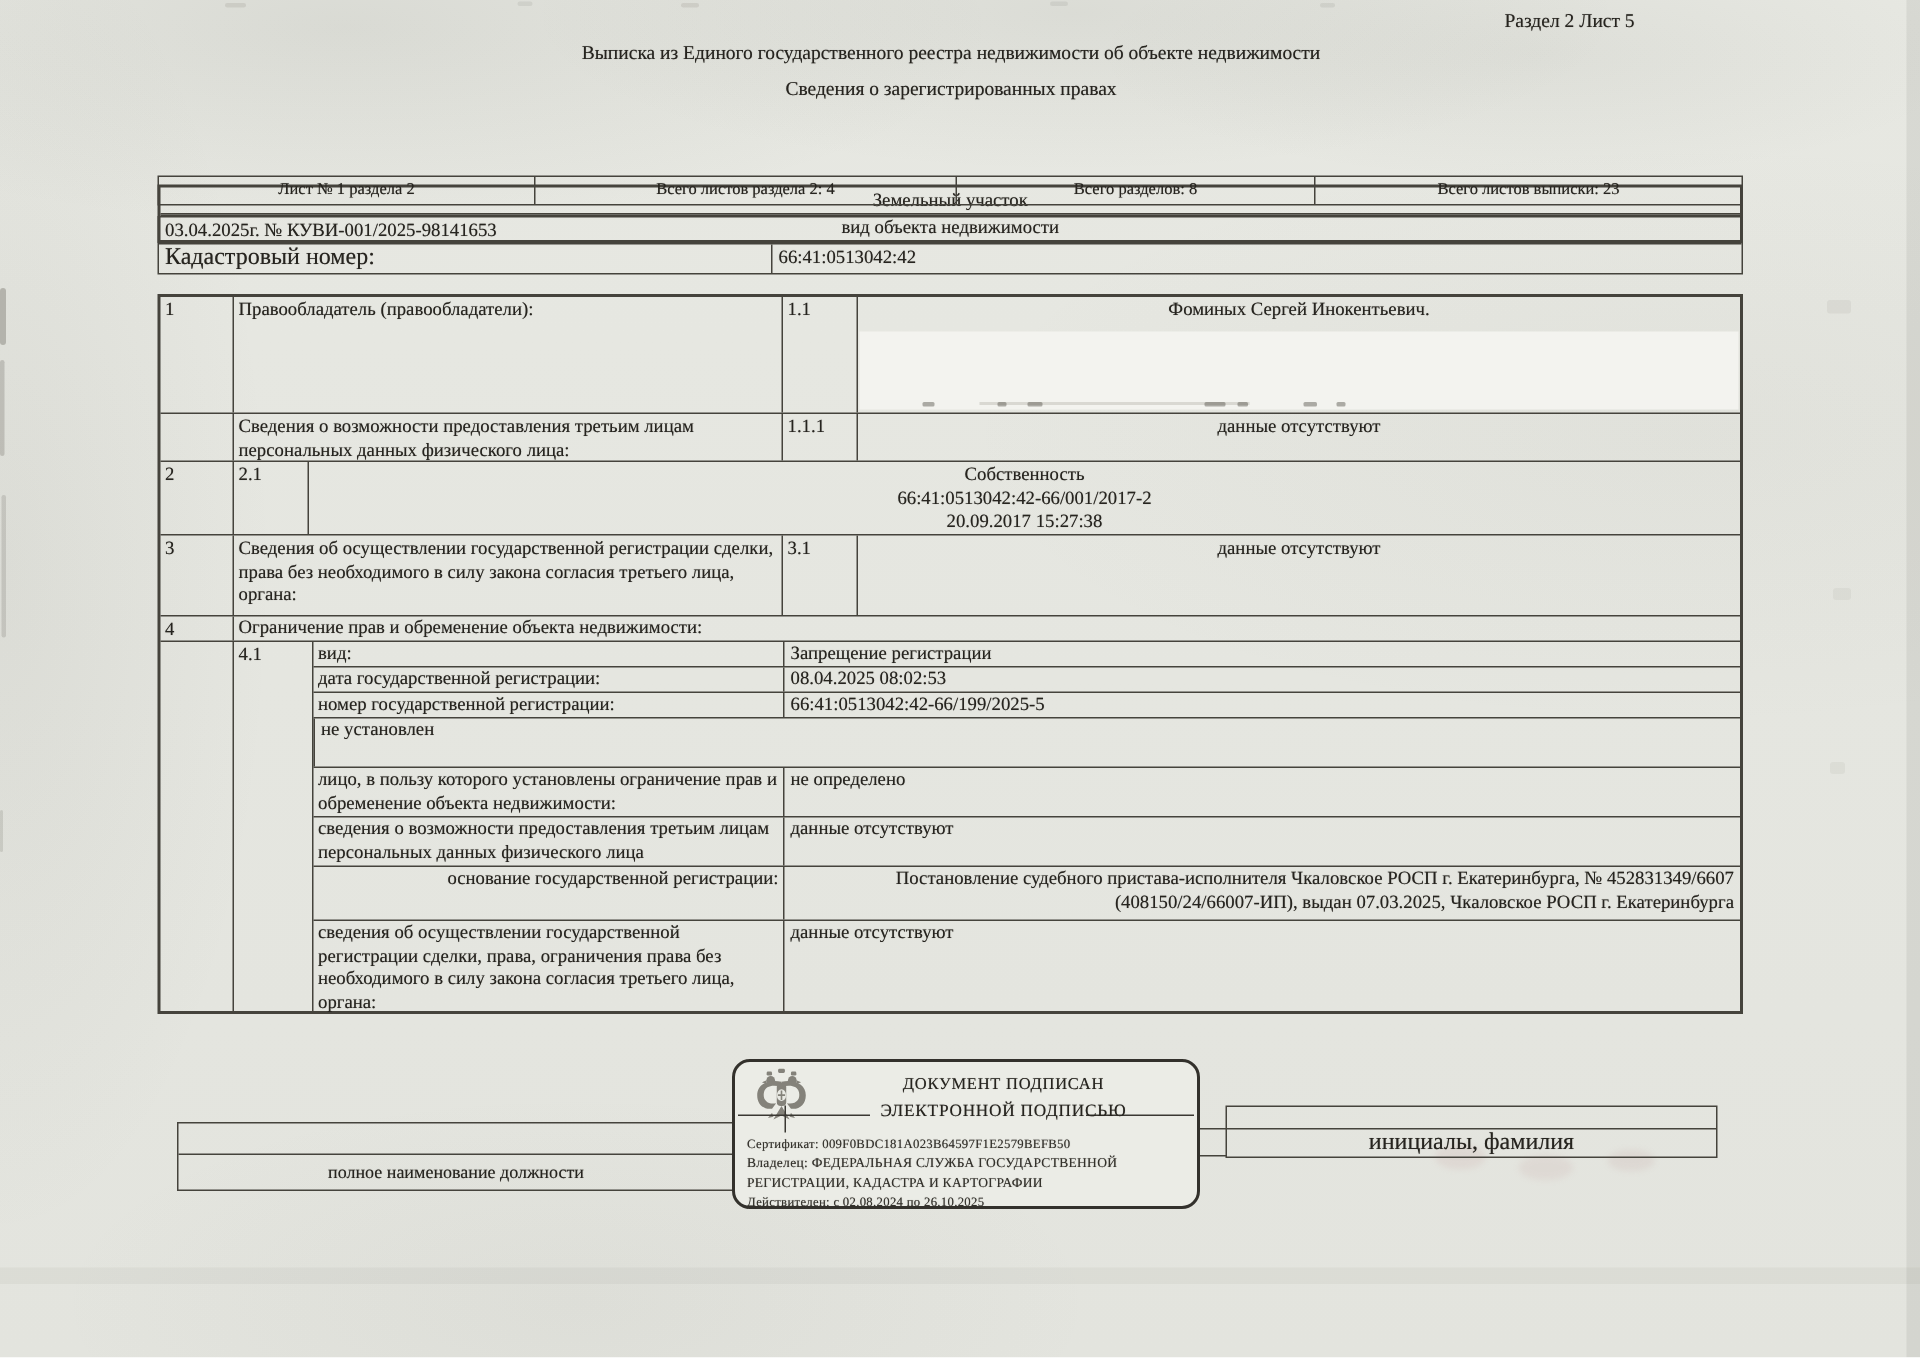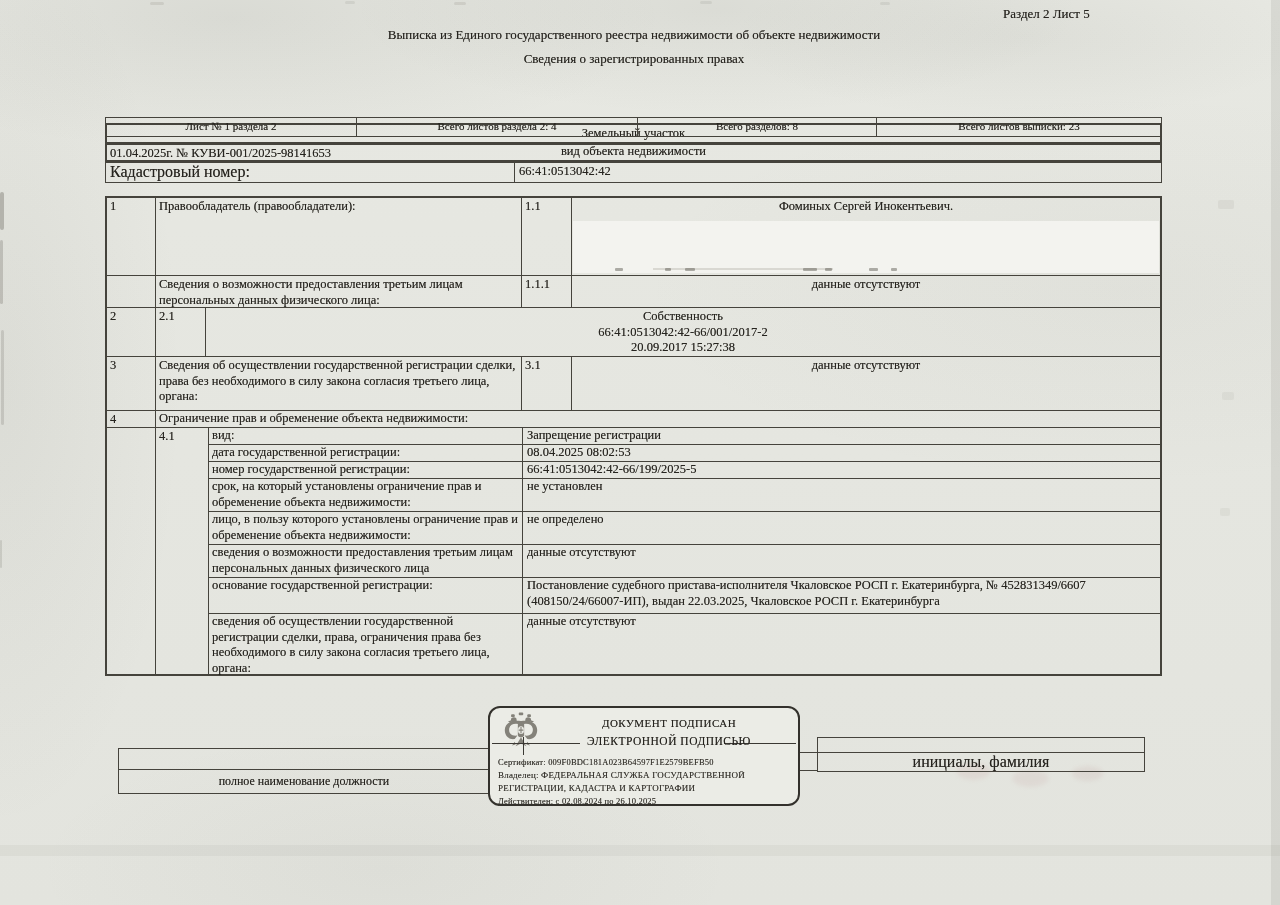--- a/index.html
+++ b/index.html
@@ -60,21 +60,21 @@
   .rC{height:48px;}
   .rD{height:53px;}
   .rE{height:16px;}
   
   .c-sub41{width:46px;border-left:1px solid #45433c;padding:1px 3px;}
   .rest{flex:1;border-left:1px solid #45433c;}
   .rrow{display:flex;border-top:1px solid #45433c;}
   .rrow.first{border-top:none;align-items:center;}
   .rl{width:307px;padding:0 3px;}
   .rv{flex:1;border-left:1px solid #45433c;padding:0 4px;}
-  .h16{height:16px;}.h32{height:32px;}.h35{height:35px;}.h60{height:60px;}
+  .h16{height:16px;}.h32{height:32px;}.h35{height:35px;text-align:right;}.h60{height:60px;}
 
   
   .redact{position:absolute;left:1px;right:1px;top:23px;bottom:2px;background:#f3f3ef;}
   .tick{position:absolute;bottom:2px;background:#55524a;opacity:.45;height:3px;border-radius:1px;}
   .smear{position:absolute;bottom:3px;left:80px;width:180px;height:2px;background:#8a877d;opacity:.25;}
 
   
   .stamp{position:absolute;left:488px;top:706px;width:312px;height:100px;border:2.5px solid #33312c;border-radius:12px;background:#ebece6;z-index:5;box-sizing:border-box;}
   .s-t1{position:absolute;left:56px;right:6px;top:9px;text-align:center;font-size:11px;letter-spacing:.5px;}
   .s-t2{position:absolute;left:56px;right:6px;top:27px;text-align:center;font-size:11.5px;letter-spacing:.5px;}
@@ -137,21 +137,21 @@
   </div>
 
   <div class="tbl sheet-tbl">
     <div class="c" style="width:250px;">Лист № 1 раздела 2</div>
     <div class="c" style="width:281px;">Всего листов раздела 2: 4</div>
     <div class="c" style="width:239px;">Всего разделов: 8</div>
     <div class="c" style="flex:1;">Всего листов выписки: 23</div>
   </div>
 
   <div class="tbl req-tbl">
-    <div class="req-r1">01.04.2025г. № КУВИ-001/2025-98141653</div>
+    <div class="req-r1">03.04.2025г. № КУВИ-001/2025-98141653</div>
     <div class="req-r2">
       <div class="c1">Кадастровый номер:</div>
       <div class="c2">66:41:0513042:42</div>
     </div>
   </div>
 
   <div class="tbl main-tbl fs12">
 
     <div class="mrow first rA">
       <div class="c-num">1</div>
@@ -211,34 +211,33 @@
         </div>
         <div class="rrow h16">
           <div class="rl">дата государственной регистрации:</div>
           <div class="rv">08.04.2025 08:02:53</div>
         </div>
         <div class="rrow h16">
           <div class="rl">номер государственной регистрации:</div>
           <div class="rv">66:41:0513042:42-66/199/2025-5</div>
         </div>
         <div class="rrow h32">
-          <div class="rl">срок, на который установлены ограничение прав и обременение объекта недвижимости:</div>
           <div class="rv">не установлен</div>
         </div>
         <div class="rrow h32">
           <div class="rl">лицо, в пользу которого установлены ограничение прав и обременение объекта недвижимости:</div>
           <div class="rv">не определено</div>
         </div>
         <div class="rrow h32">
           <div class="rl">сведения о возможности предоставления третьим лицам персональных данных физического лица</div>
           <div class="rv">данные отсутствуют</div>
         </div>
         <div class="rrow h35">
           <div class="rl">основание государственной регистрации:</div>
-          <div class="rv">Постановление судебного пристава-исполнителя Чкаловское РОСП г. Екатеринбурга, № 452831349/6607 (408150/24/66007-ИП), выдан 22.03.2025, Чкаловское РОСП г. Екатеринбурга</div>
+          <div class="rv">Постановление судебного пристава-исполнителя Чкаловское РОСП г. Екатеринбурга, № 452831349/6607 (408150/24/66007-ИП), выдан 07.03.2025, Чкаловское РОСП г. Екатеринбурга</div>
         </div>
         <div class="rrow h60">
           <div class="rl">сведения об осуществлении государственной регистрации сделки, права, ограничения права без необходимого в силу закона согласия третьего лица, органа:</div>
           <div class="rv">данные отсутствуют</div>
         </div>
       </div>
     </div>
   </div>
 
   <div class="sig-left">

